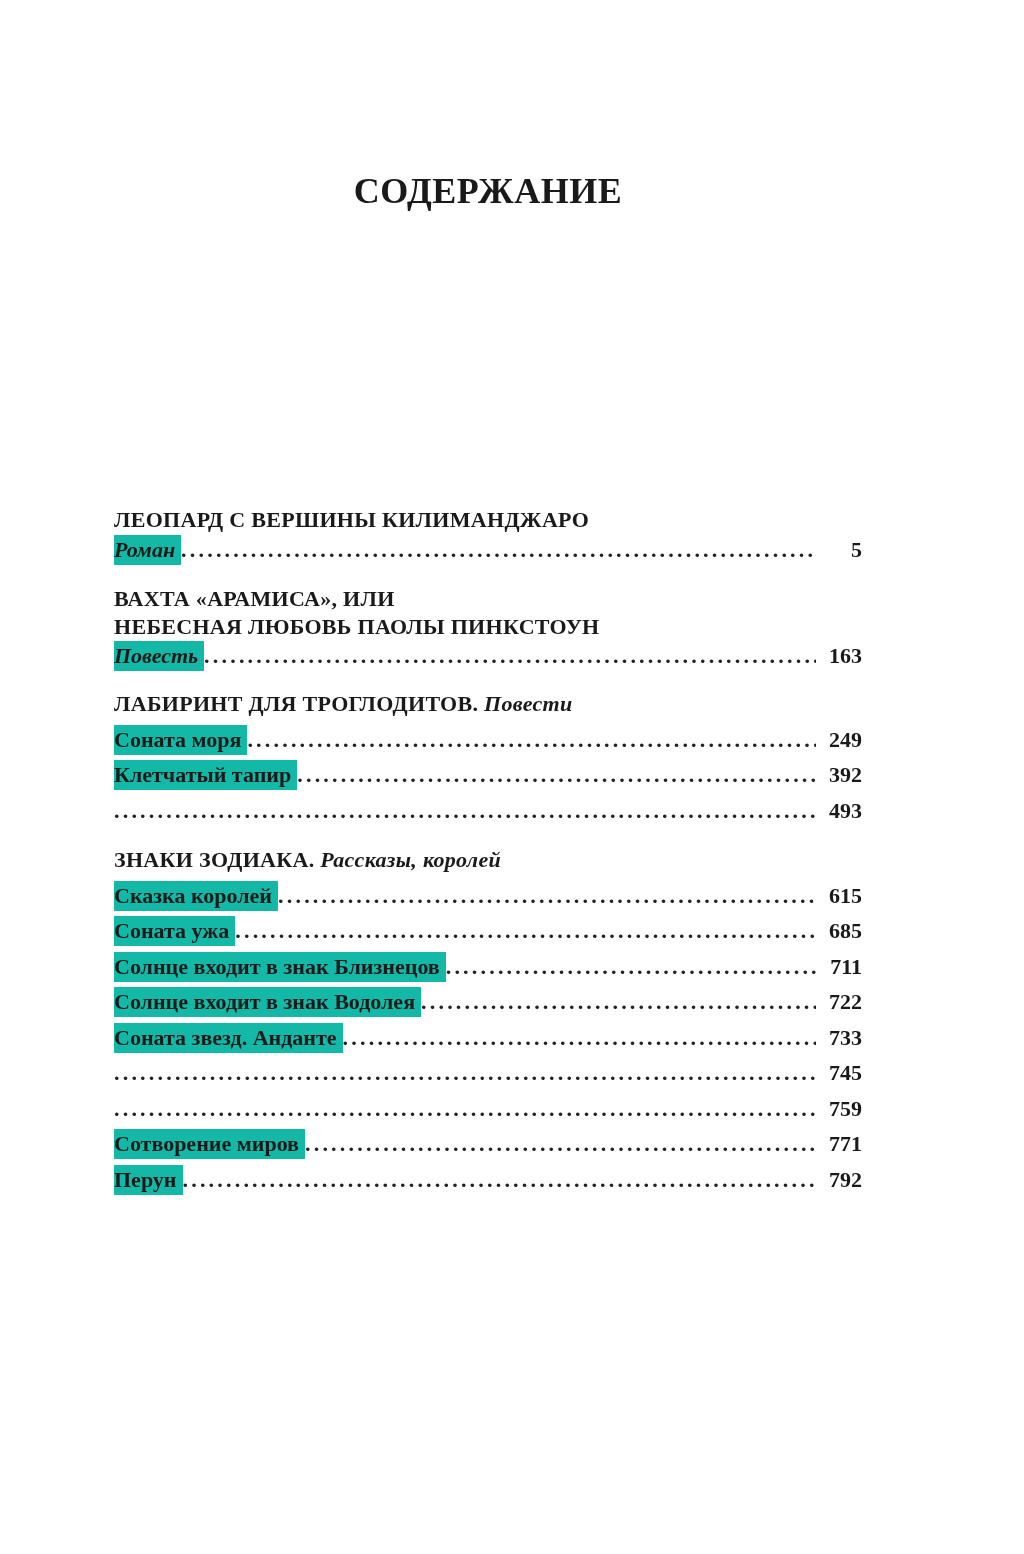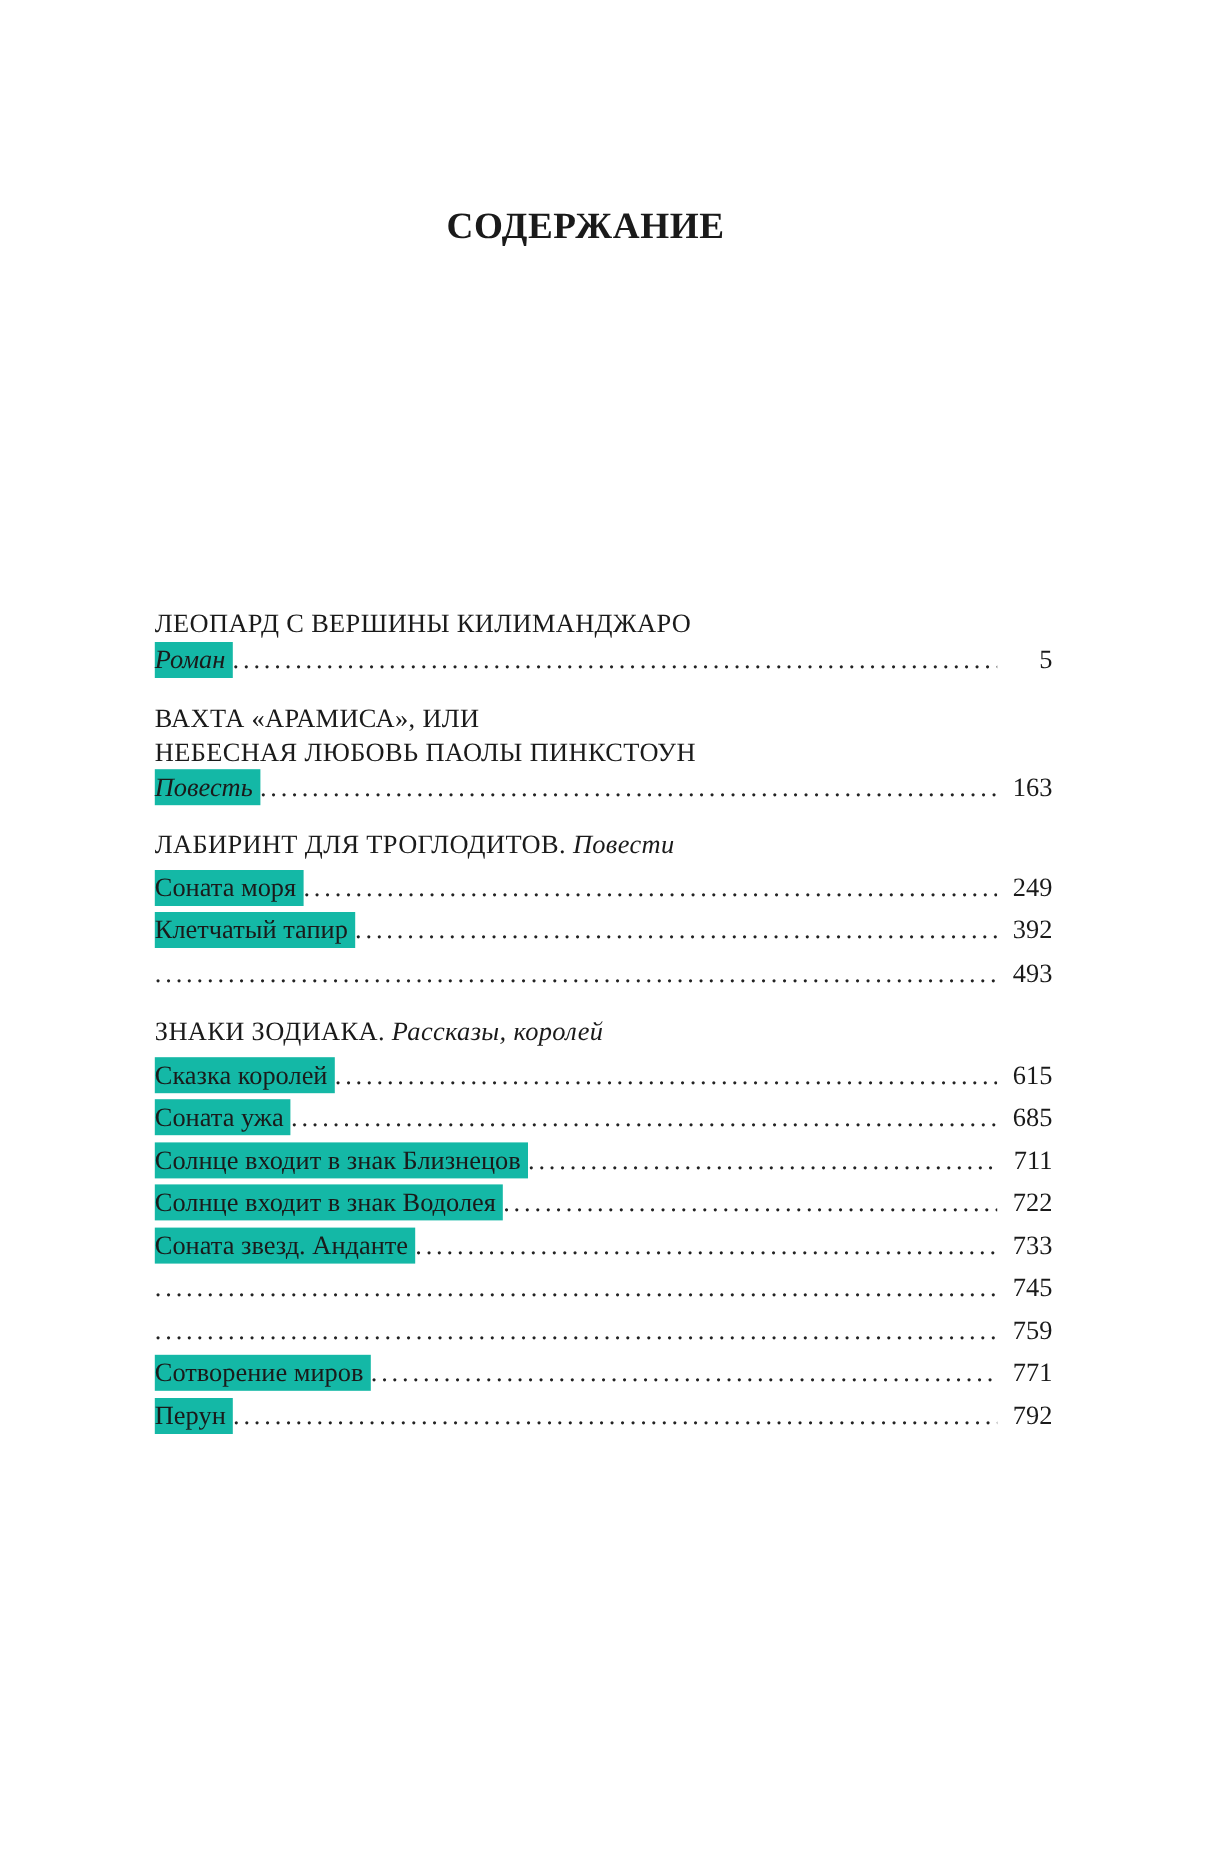--- a/index.html
+++ b/index.html
@@ -2,24 +2,24 @@
 <html><head>
 <meta charset="utf-8">
 <style>
   html, body { margin: 0; padding: 0; background: #ffffff; }
   body {
     width: 1024px; height: 1554px; position: relative; overflow: hidden;
     font-family: "Liberation Serif", "DejaVu Serif", serif; color: #1a1a1a;
   }
   .title {
     position: absolute; top: 170px; left: 0; width: 976px; text-align: center;
-    font-weight: bold; font-size: 31px; letter-spacing: 0.5px;
+    font-weight: bold; font-size: 36px; letter-spacing: 0.5px;
   }
   .toc { position: absolute; left: 114px; width: 748px; font-size: 22px; }
-  .line { position: absolute; left: 15px; width: 748px; height: 30px; line-height: 30px; white-space: nowrap; }
+  .line { position: absolute; left: 0; width: 748px; height: 30px; line-height: 30px; white-space: nowrap; font-weight: bold; }
   .entry { display: flex; align-items: baseline; }
   .entry .label { flex: 0 0 auto; padding-right: 6px; background: #14b8a6; }
   .entry .dots {
     flex: 1 1 auto; overflow: hidden; white-space: nowrap; letter-spacing: 3.2px; color: #222;
   }
   .entry .page { flex: 0 0 auto; padding-left: 8px; text-align: right; min-width: 38px; }
   .it { font-style: italic; }
   .head { letter-spacing: 0.3px; }
 </style>
 </head>

